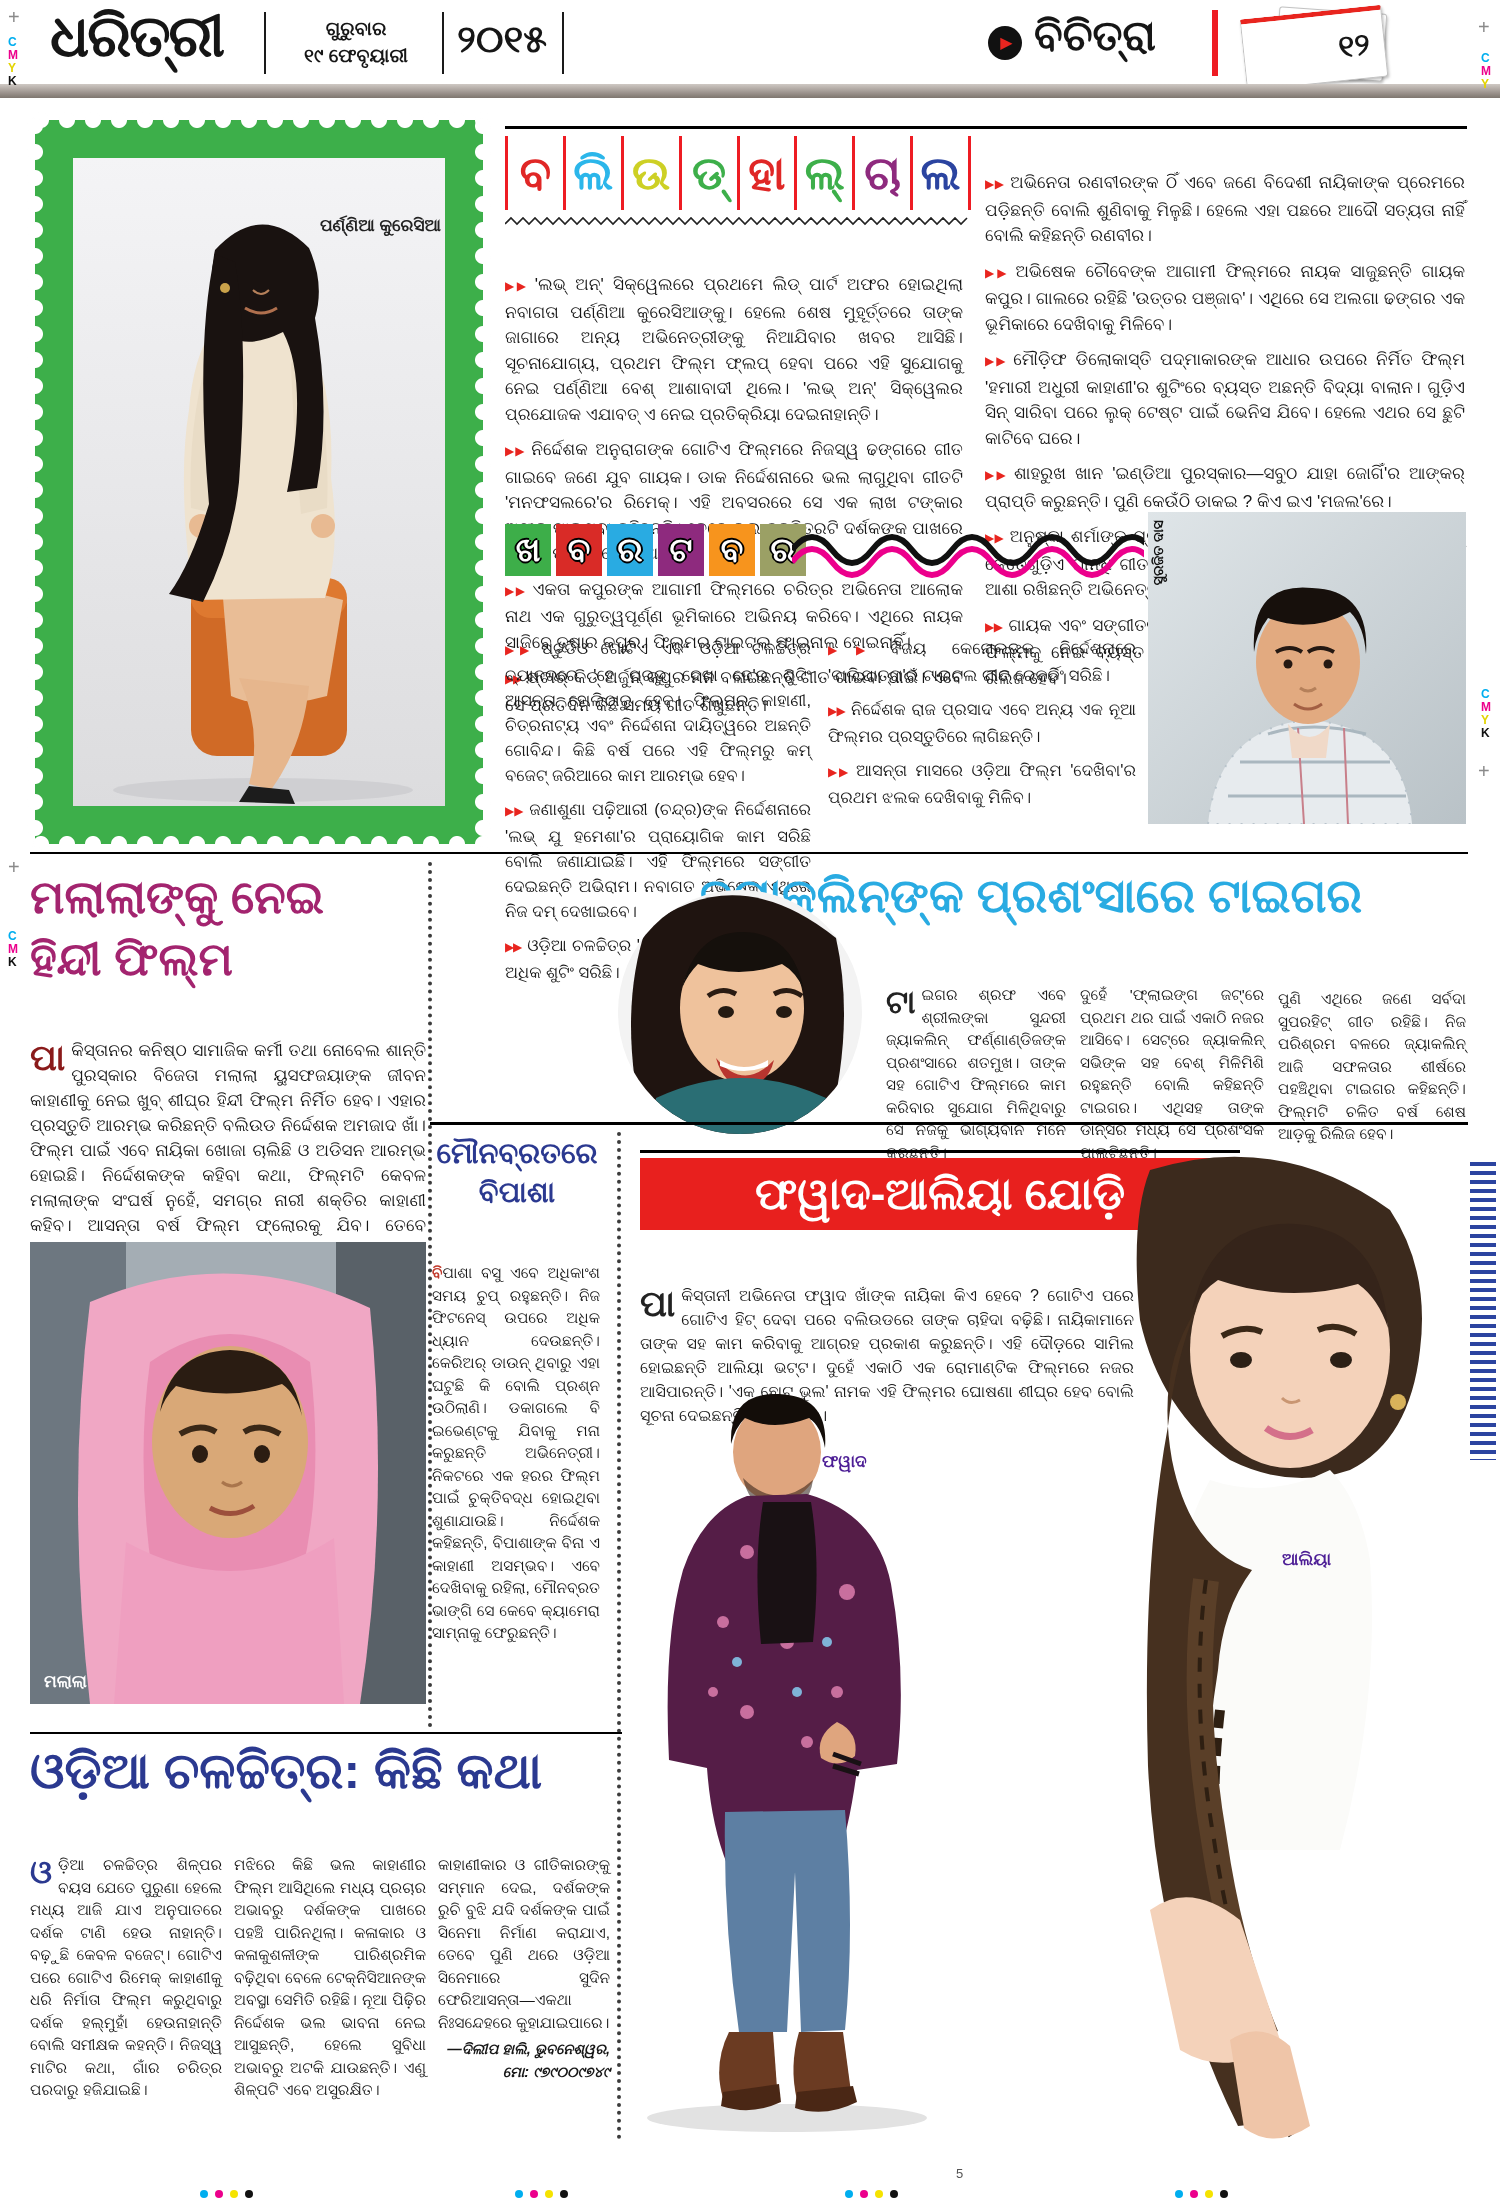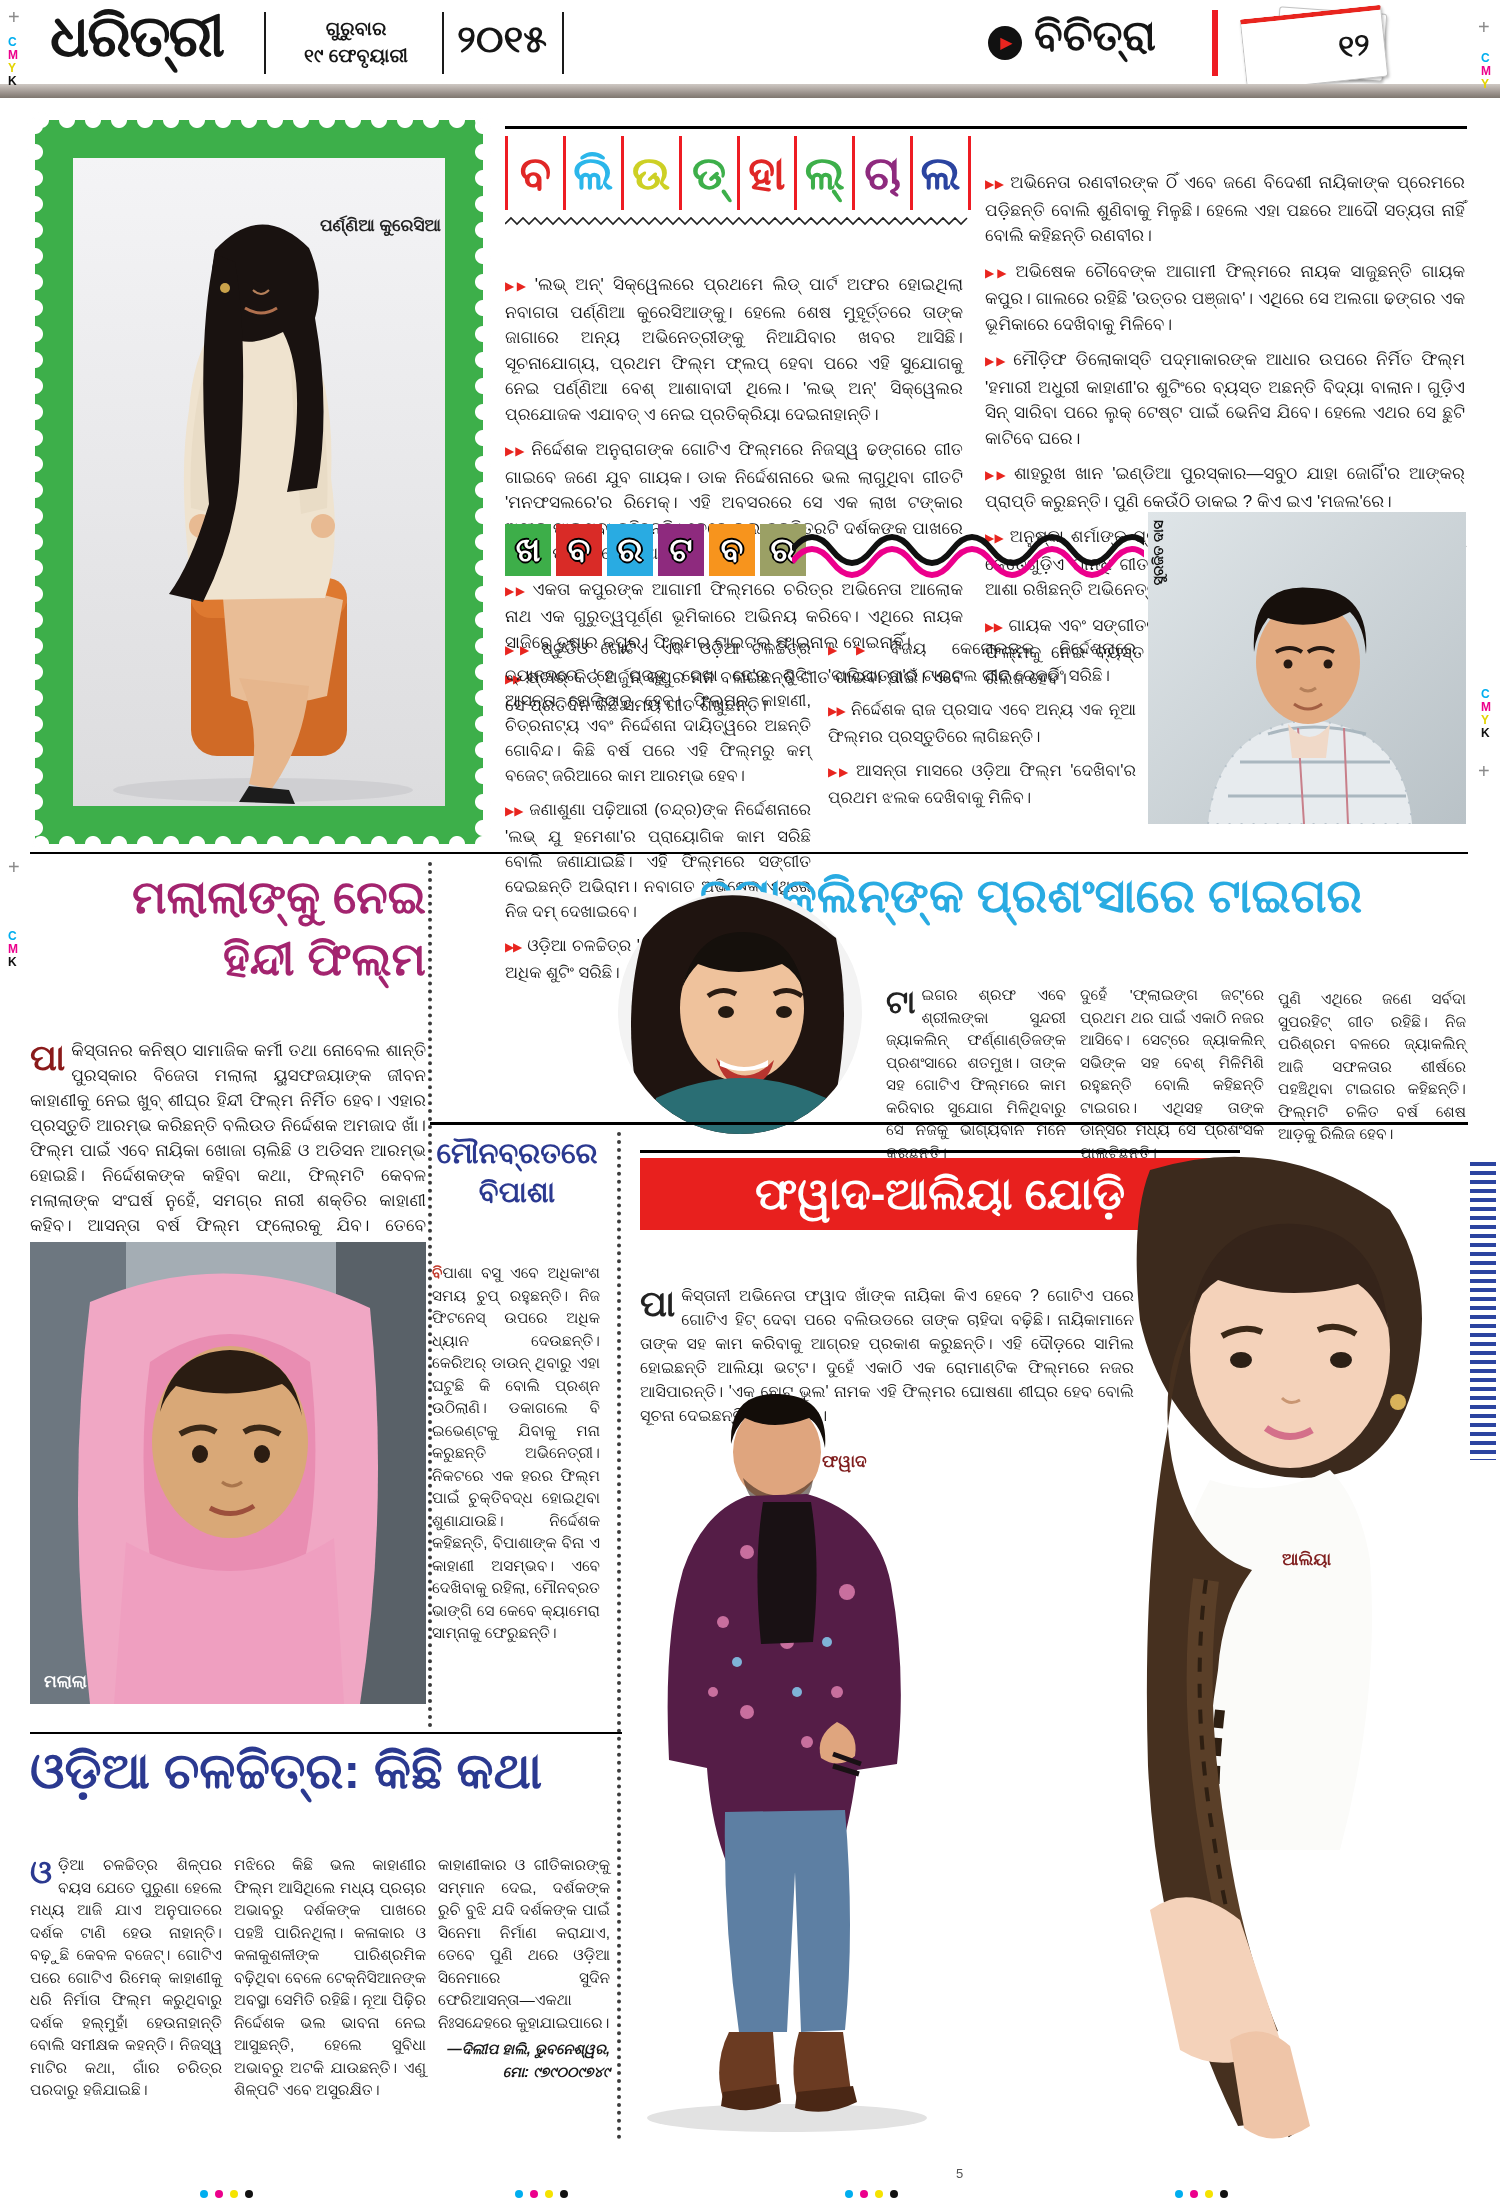--- a/index.html
+++ b/index.html
@@ -40,32 +40,32 @@
   .bul{color:#e8251f;font-size:12px;letter-spacing:-2px;margin-right:6px;}
   .kbullets p{margin:0 0 9px 0;font-size:16.5px;line-height:25px;}
   
   .krow{left:505px;top:524px;display:flex;}
   .kletter{width:46px;height:52px;margin-right:5px;display:flex;align-items:center;justify-content:center;
            color:#fff;font-size:33px;font-weight:bold;
            text-shadow:-2px 0 #000,2px 0 #000,0 -2px #000,0 2px #000,-1px -1px #000,1px 1px #000;}
   .k1{background:#3dae49;} .k2{background:#d92b27;} .k3{background:#29abe2;}
   .k4{background:#8e2a7e;} .k5{background:#f7941d;} .k6{background:#9ba065;}
   
-  .hl-malala{left:30px;top:866px;width:396px;text-align:right;font-size:46px;line-height:62px;font-weight:bold;color:#a3246f;}
+  .hl-malala{left:30px;top:866px;width:396px;text-align:left;font-size:46px;line-height:62px;font-weight:bold;color:#a3246f;}
   .hl-jacq{left:700px;top:868px;width:770px;font-size:47px;font-weight:bold;color:#29abe2;}
   .hl-bip{left:432px;top:1134px;width:170px;text-align:center;font-size:29px;line-height:39px;font-weight:bold;color:#2b3990;}
   .banner{left:640px;top:1158px;width:600px;height:72px;background:#e8201e;display:flex;align-items:center;justify-content:center;
           color:#fff;font-size:44px;font-weight:bold;}
   .hl-odia{left:30px;top:1742px;width:640px;font-size:50px;font-weight:bold;color:#2b3990;}
   
   .body17{font-size:17px;line-height:25px;}
   .body15{font-size:15.3px;line-height:22.5px;}
   .dropcap{float:left;font-size:36px;line-height:36px;font-weight:bold;margin:2px 6px 0 0;color:#8a1a1a;}
   .dotv{width:0;border-left:4px dotted #3c3c3c;}
-  .caption{font-size:17px;font-weight:bold;color:#7f1d1d;}
+  .caption{font-size:17px;font-weight:bold;color:#4c1d95;}
   .vcap{writing-mode:vertical-rl;transform:rotate(180deg);font-size:14px;font-weight:bold;color:#101010;}
   .barcode{left:1470px;top:1162px;width:26px;height:298px;background:repeating-linear-gradient(#2b44a0 0 4px,#fff 4px 9px);}
   .byline{display:block;text-align:right;font-weight:bold;font-style:italic;font-size:14.5px;margin-top:4px;}
   .dots span{display:inline-block;width:8px;height:8px;border-radius:50%;margin-right:7px;}
   .dc{background:#00aeef;} .dm{background:#ec008c;} .dy{background:#f5e300;} .dk{background:#111;}
   .pg5{font-size:13px;color:#555;}
 </style>
 </head>
 <body>
 

